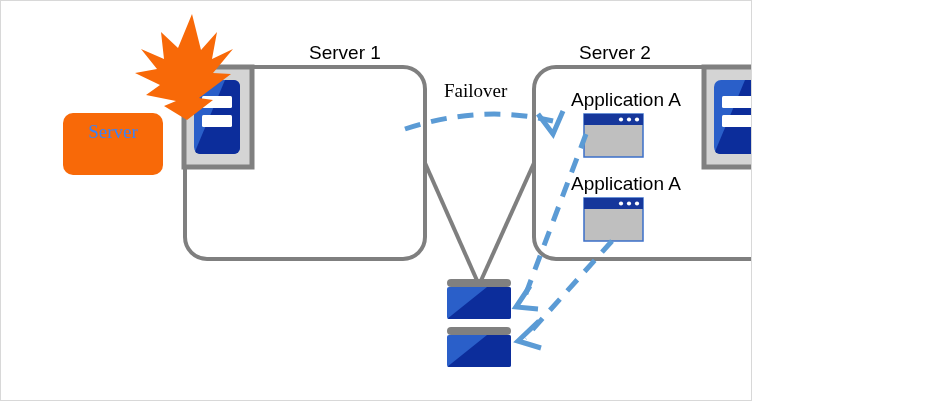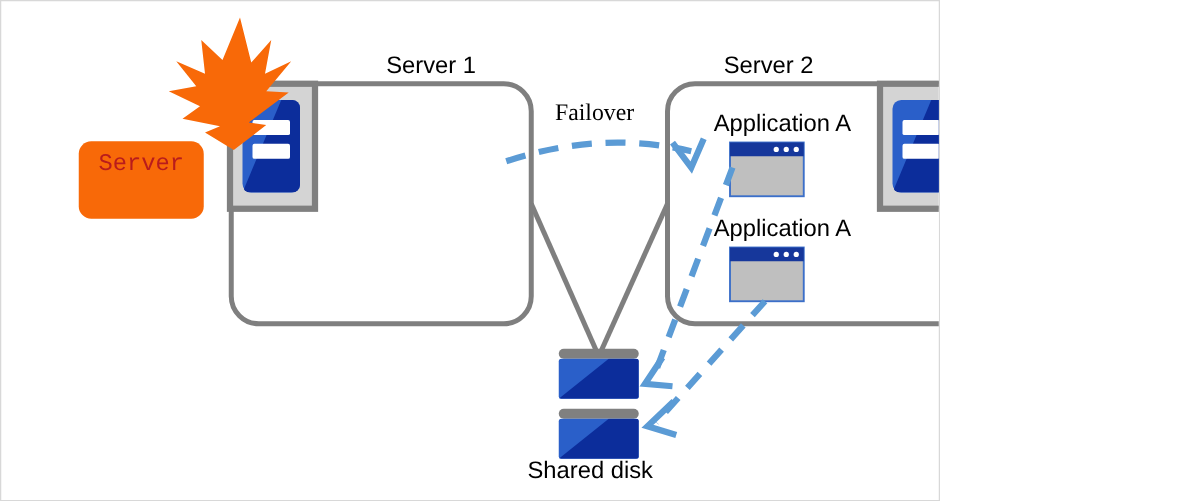--- a/index.html
+++ b/index.html
@@ -38,22 +38,22 @@
   #label-shared-disk { left: 421px; top: 365px; }
   #label-app-a-1 { left: 570px; top: 88px; }
   #label-app-a-2 { left: 570px; top: 172px; }
 
   .badge-text {
     position: absolute;
     left: 66px;
     top: 118px;
     width: 92px;
     text-align: center;
-    color: #b91c1c;
-    font-family: Liberation Mono, monospace;
+    color: #3b82f6;
+    font-family: Liberation Serif, serif;
     font-size: 19px;
     line-height: 25px;
     pointer-events: none;
   }
 </style>
 </head>
 <body>
 
 <div id="canvas">
 
@@ -174,21 +174,20 @@
       <rect x="62" y="112" width="100" height="62" rx="10" ry="10" fill="#F86908"></rect>
     </g>
   </svg>
 
   <div class="label" id="title-server-1">Server 1</div>
 
   <div class="label" id="title-server-2">Server 2</div>
 
   <div class="label" id="label-failover">Failover</div>
 
-  <div class="label" id="label-shared-disk">Shared disk</div>
 
   <div class="label" id="label-app-a-1">Application A</div>
 
   <div class="label" id="label-app-a-2">Application A</div>
 
   <div class="badge-text">
     <div>Server</div>
   </div>
 
 </div>

